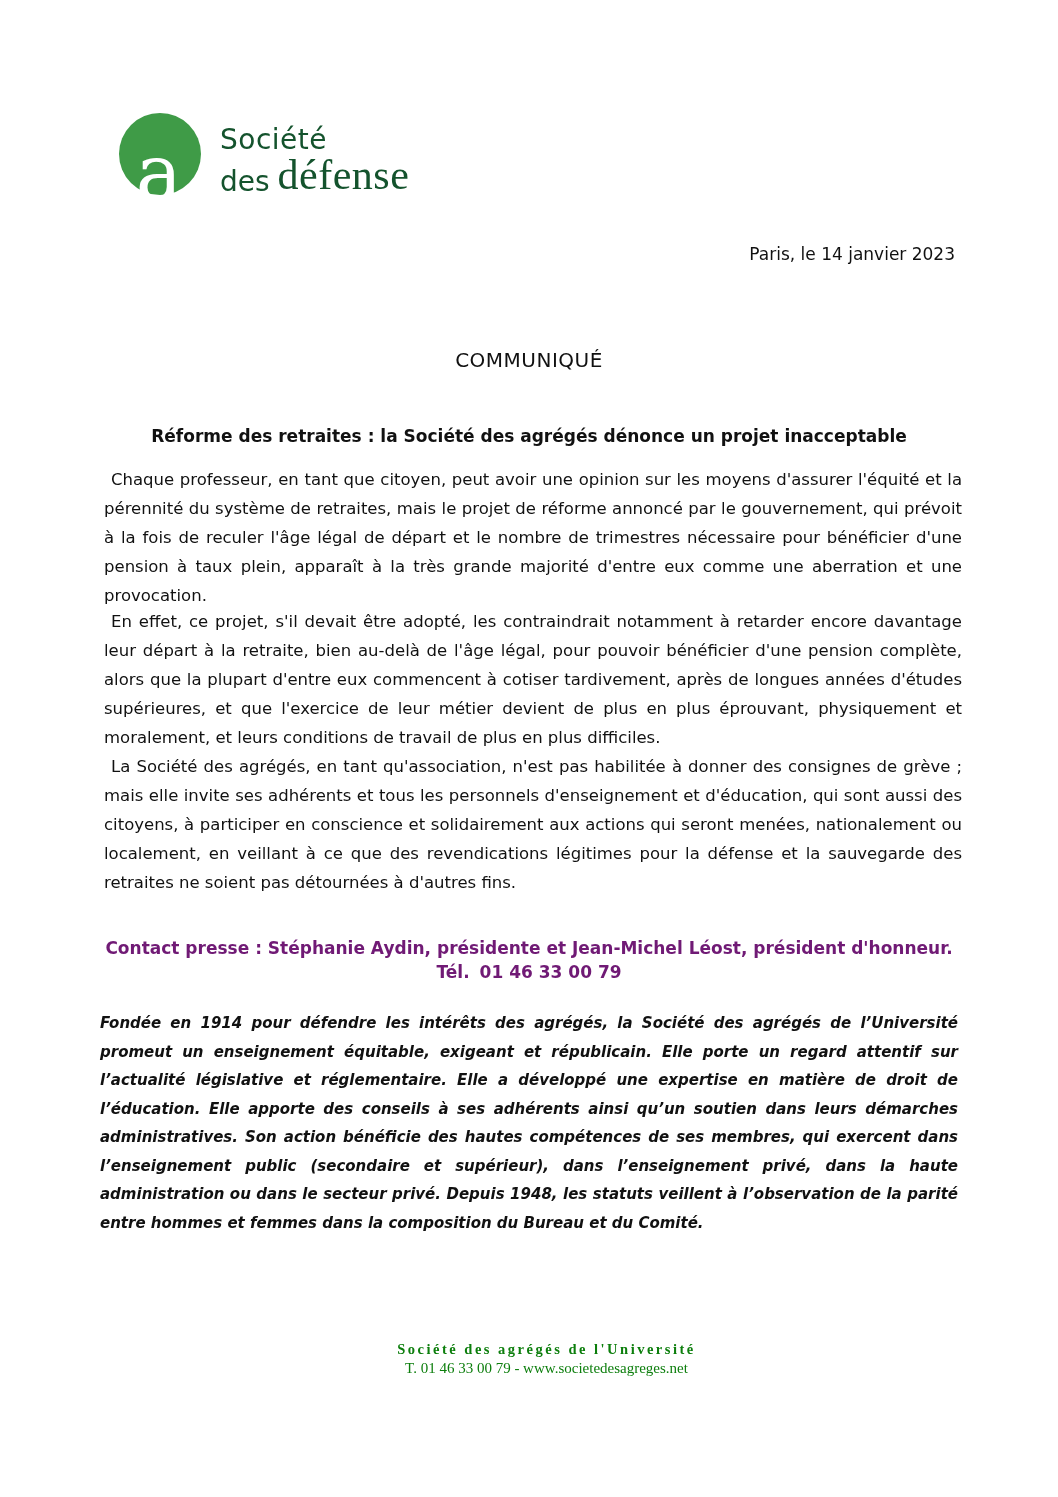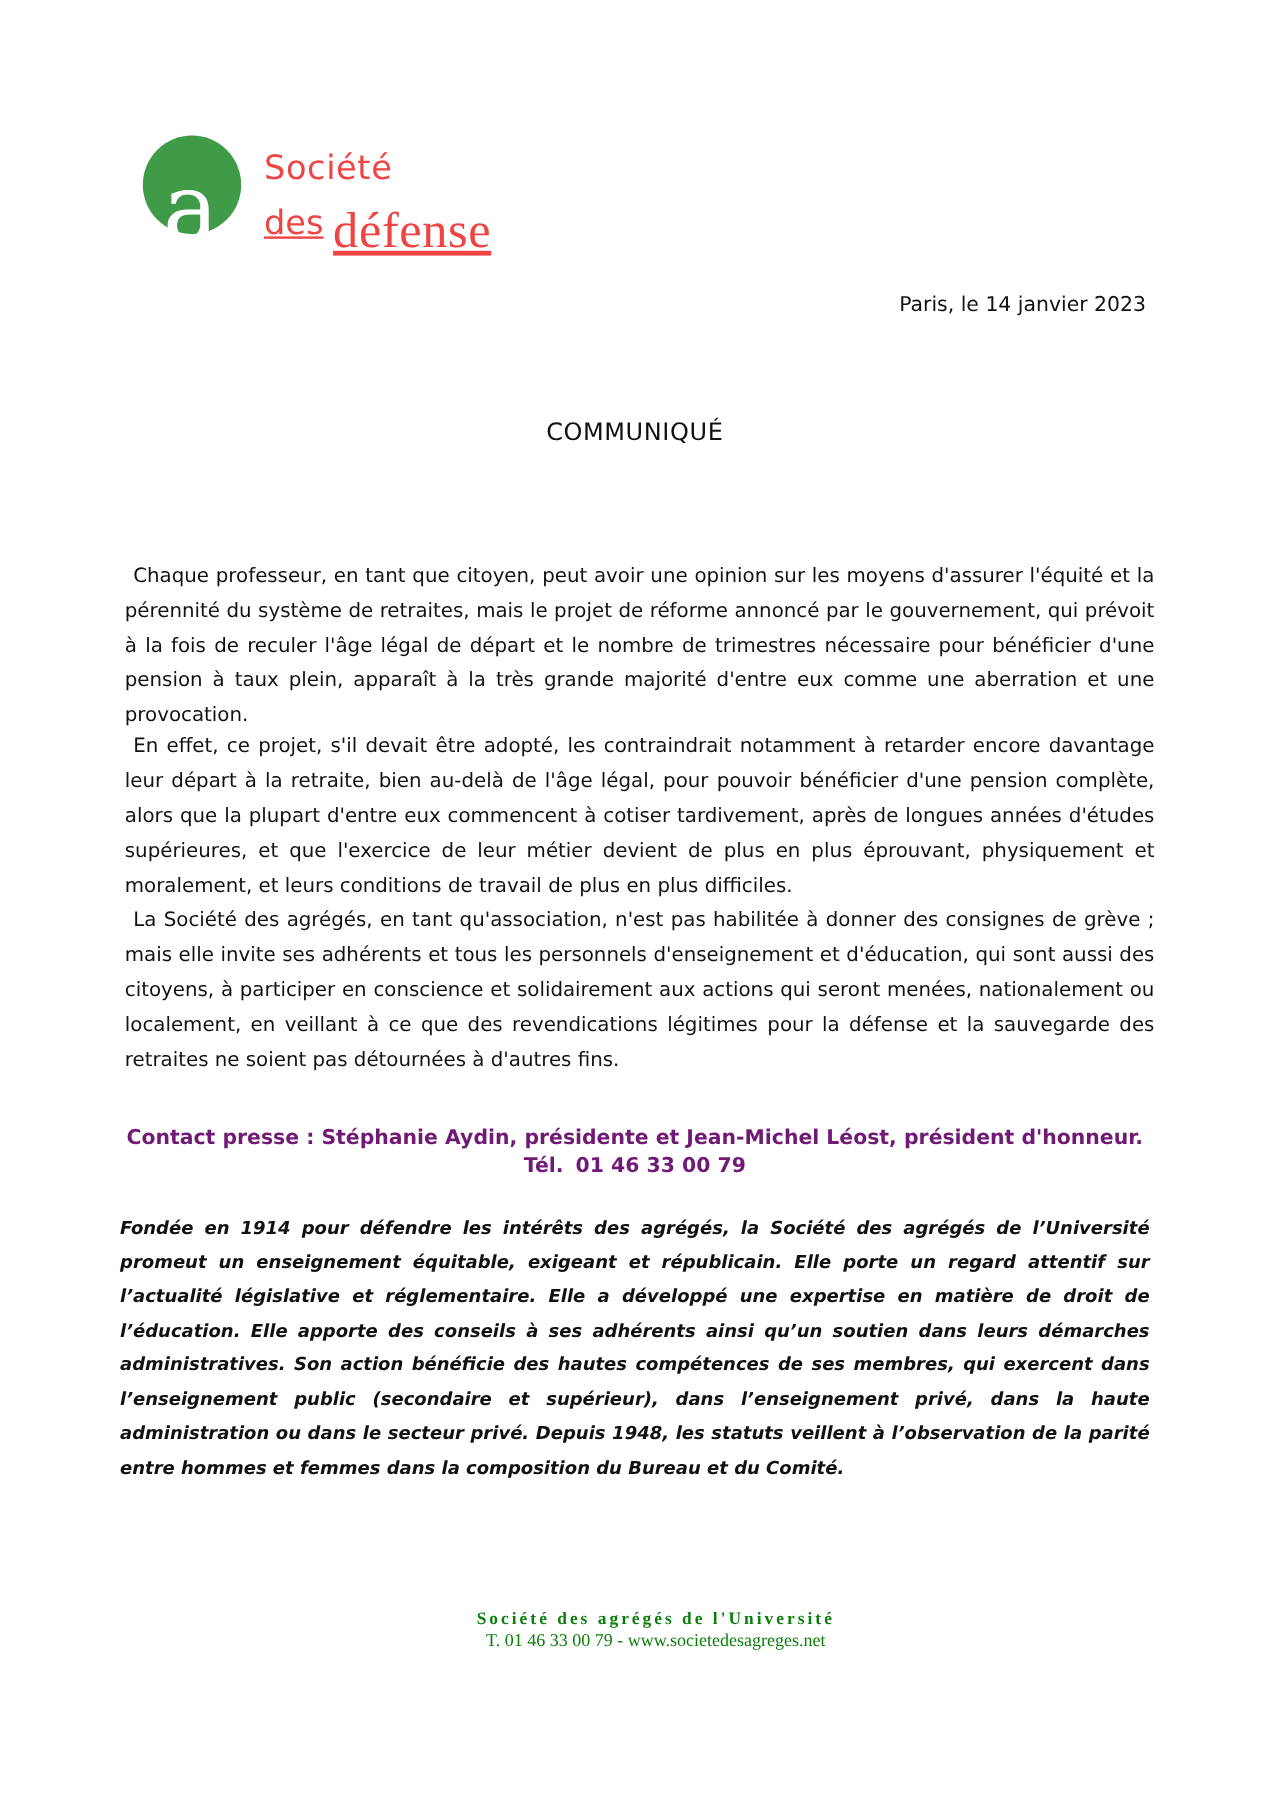--- a/index.html
+++ b/index.html
@@ -18,35 +18,34 @@
     position: absolute;
     top: 112px;
     left: 118px;
     display: flex;
     align-items: flex-start;
     gap: 14px;
   }
   .logo-mark svg { display: block; overflow: visible; }
   .logo-text {
     padding-top: 14px;
-    color: #ef4444;
+    color: #14532d;
     line-height: 1;
     white-space: nowrap;
   }
   .logo-line1 {
     font-size: 28px;
     font-weight: 400;
     letter-spacing: 0.5px;
   }
   .logo-line2 {
-    margin-top: 18px;
+    margin-top: 0;
     font-size: 28px;
     display: flex;
-    align-items: flex-start;
-    text-decoration: underline;
+    align-items: flex-end;
   }
   .logo-agreges {
     font-family: "Liberation Serif", serif;
     font-size: 42px;
     margin-left: 8px;
     letter-spacing: 0.5px;
   }
 
   
   .date-line {
@@ -151,20 +150,21 @@
         <span>des</span>
         <span class="logo-agreges">défense</span>
       </div>
     </div>
   </div>
 
   <div class="date-line">Paris, le 14 janvier 2023</div>
 
   <div class="communique-title">COMMUNIQUÉ</div>
 
+  <div class="headline">Réforme des retraites : la Société des agrégés dénonce un projet inacceptable</div>
 
   <p id="para-1" class="body-text">Chaque professeur, en tant que citoyen, peut avoir une opinion sur les moyens d'assurer l'équité et la pérennité du système de retraites, mais le projet de réforme annoncé par le gouvernement, qui prévoit à la fois de reculer l'âge légal de départ et le nombre de trimestres nécessaire pour bénéficier d'une pension à taux plein, apparaît à la très grande majorité d'entre eux comme une aberration et une provocation.</p>
   <p id="para-2" class="body-text">En effet, ce projet, s'il devait être adopté, les contraindrait notamment à retarder encore davantage leur départ à la retraite, bien au-delà de l'âge légal, pour pouvoir bénéficier d'une pension complète, alors que la plupart d'entre eux commencent à cotiser tardivement, après de longues années d'études supérieures, et que l'exercice de leur métier devient de plus en plus éprouvant, physiquement et moralement, et leurs conditions de travail de plus en plus difficiles.</p>
   <p id="para-3" class="body-text">La Société des agrégés, en tant qu'association, n'est pas habilitée à donner des consignes de grève ; mais elle invite ses adhérents et tous les personnels d'enseignement et d'éducation, qui sont aussi des citoyens, à participer en conscience et solidairement aux actions qui seront menées, nationalement ou localement, en veillant à ce que des revendications légitimes pour la défense et la sauvegarde des retraites ne soient pas détournées à d'autres fins.</p>
 
   <div class="contact-block">
     <div>Contact presse : Stéphanie Aydin, présidente et Jean-Michel Léost, président d'honneur.</div>
     <div>
       <span>Tél.</span><span class="contact-tel-number">01 46 33 00 79</span>
     </div>

